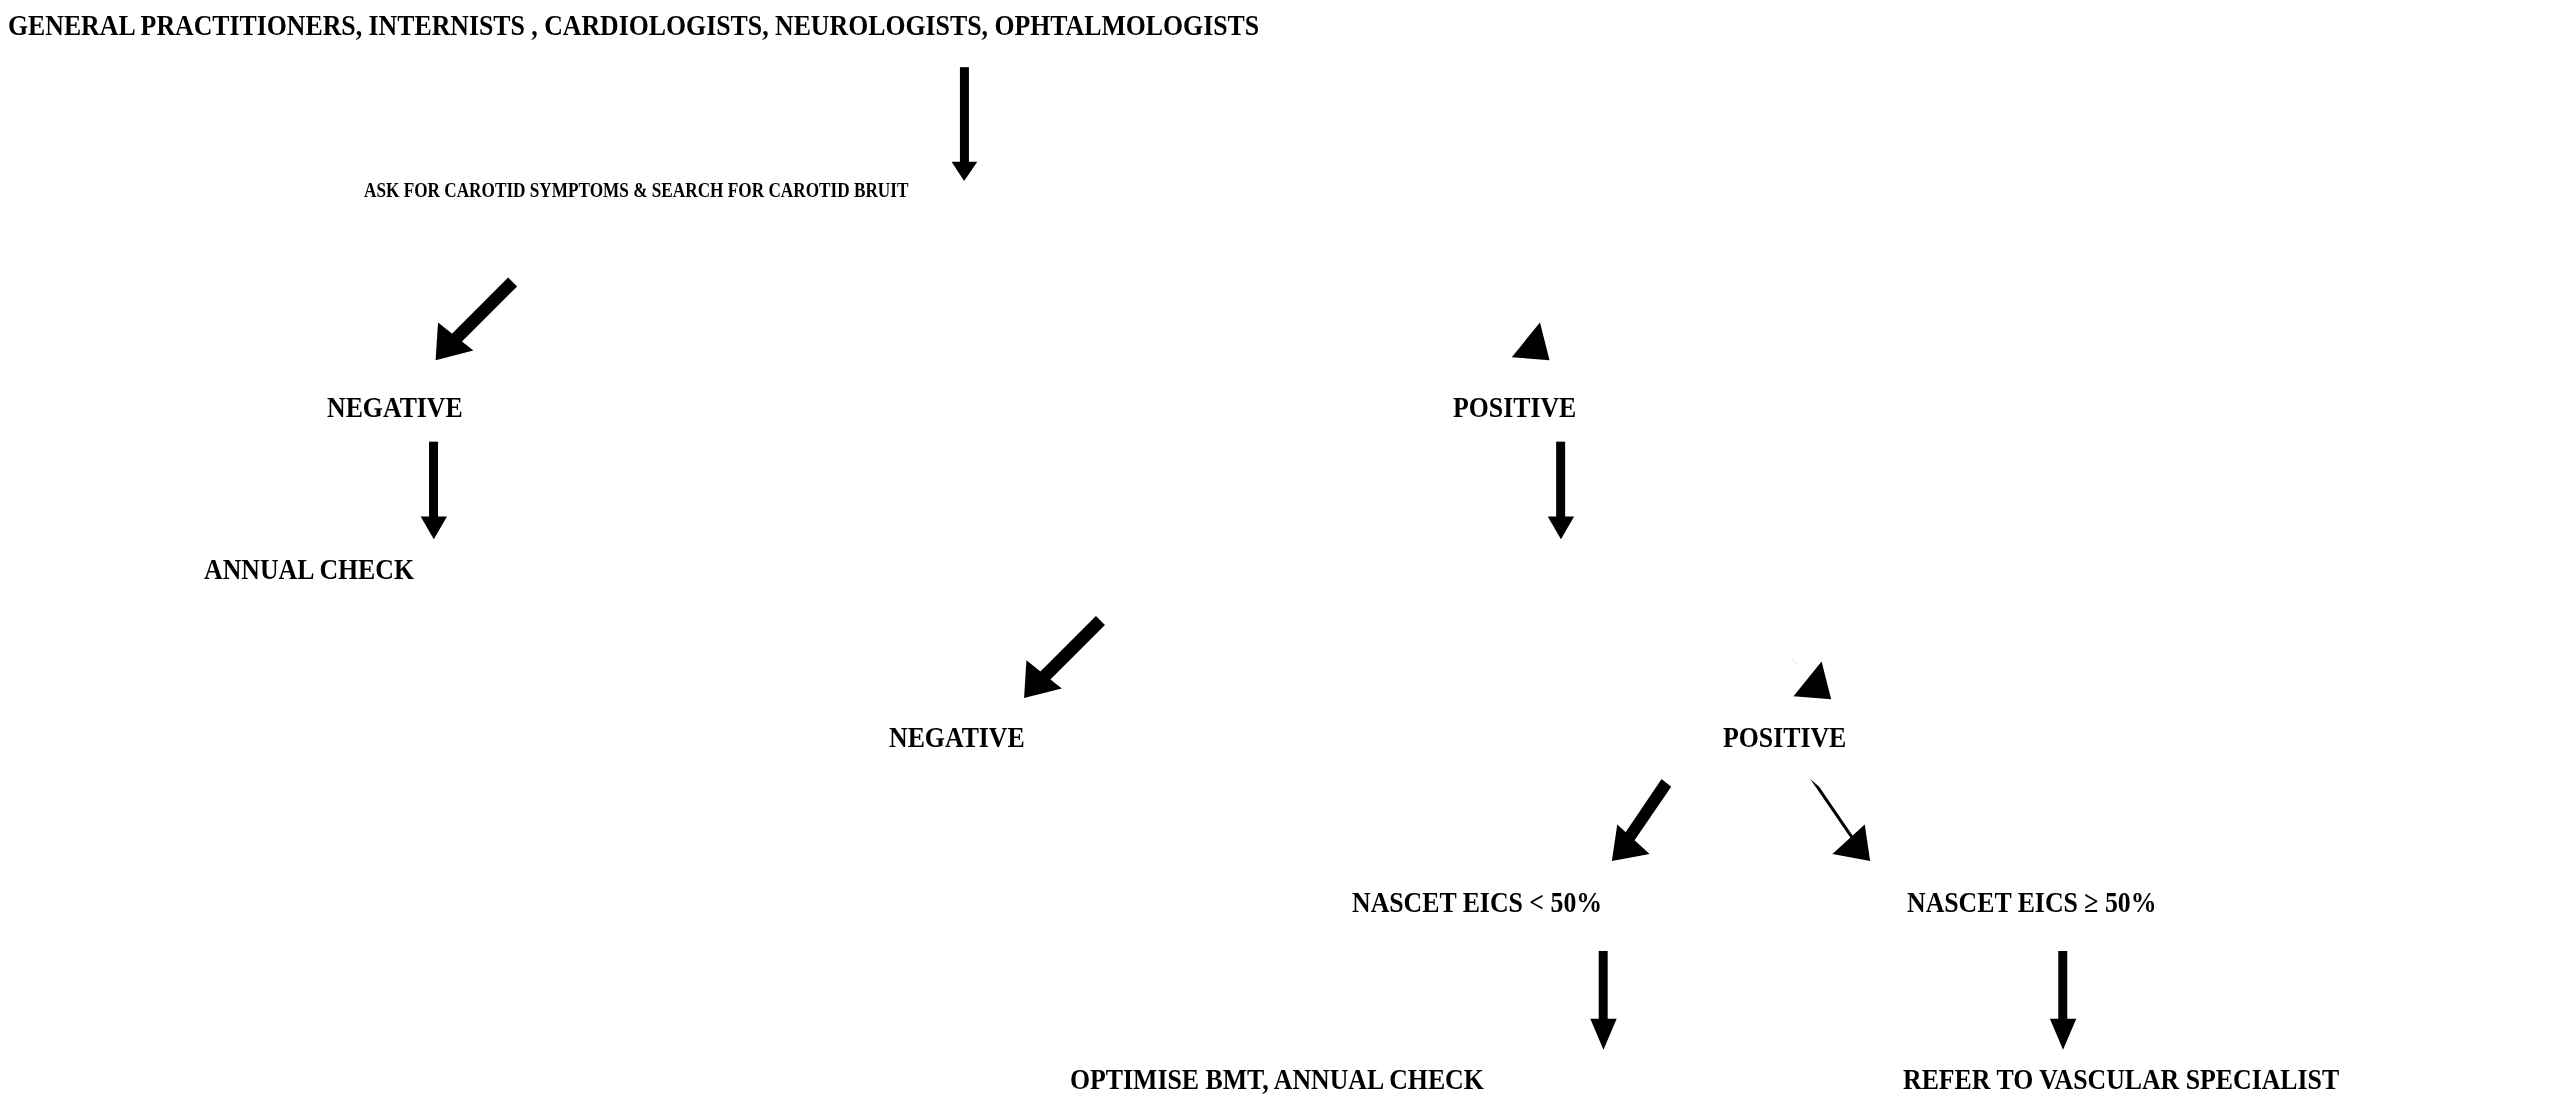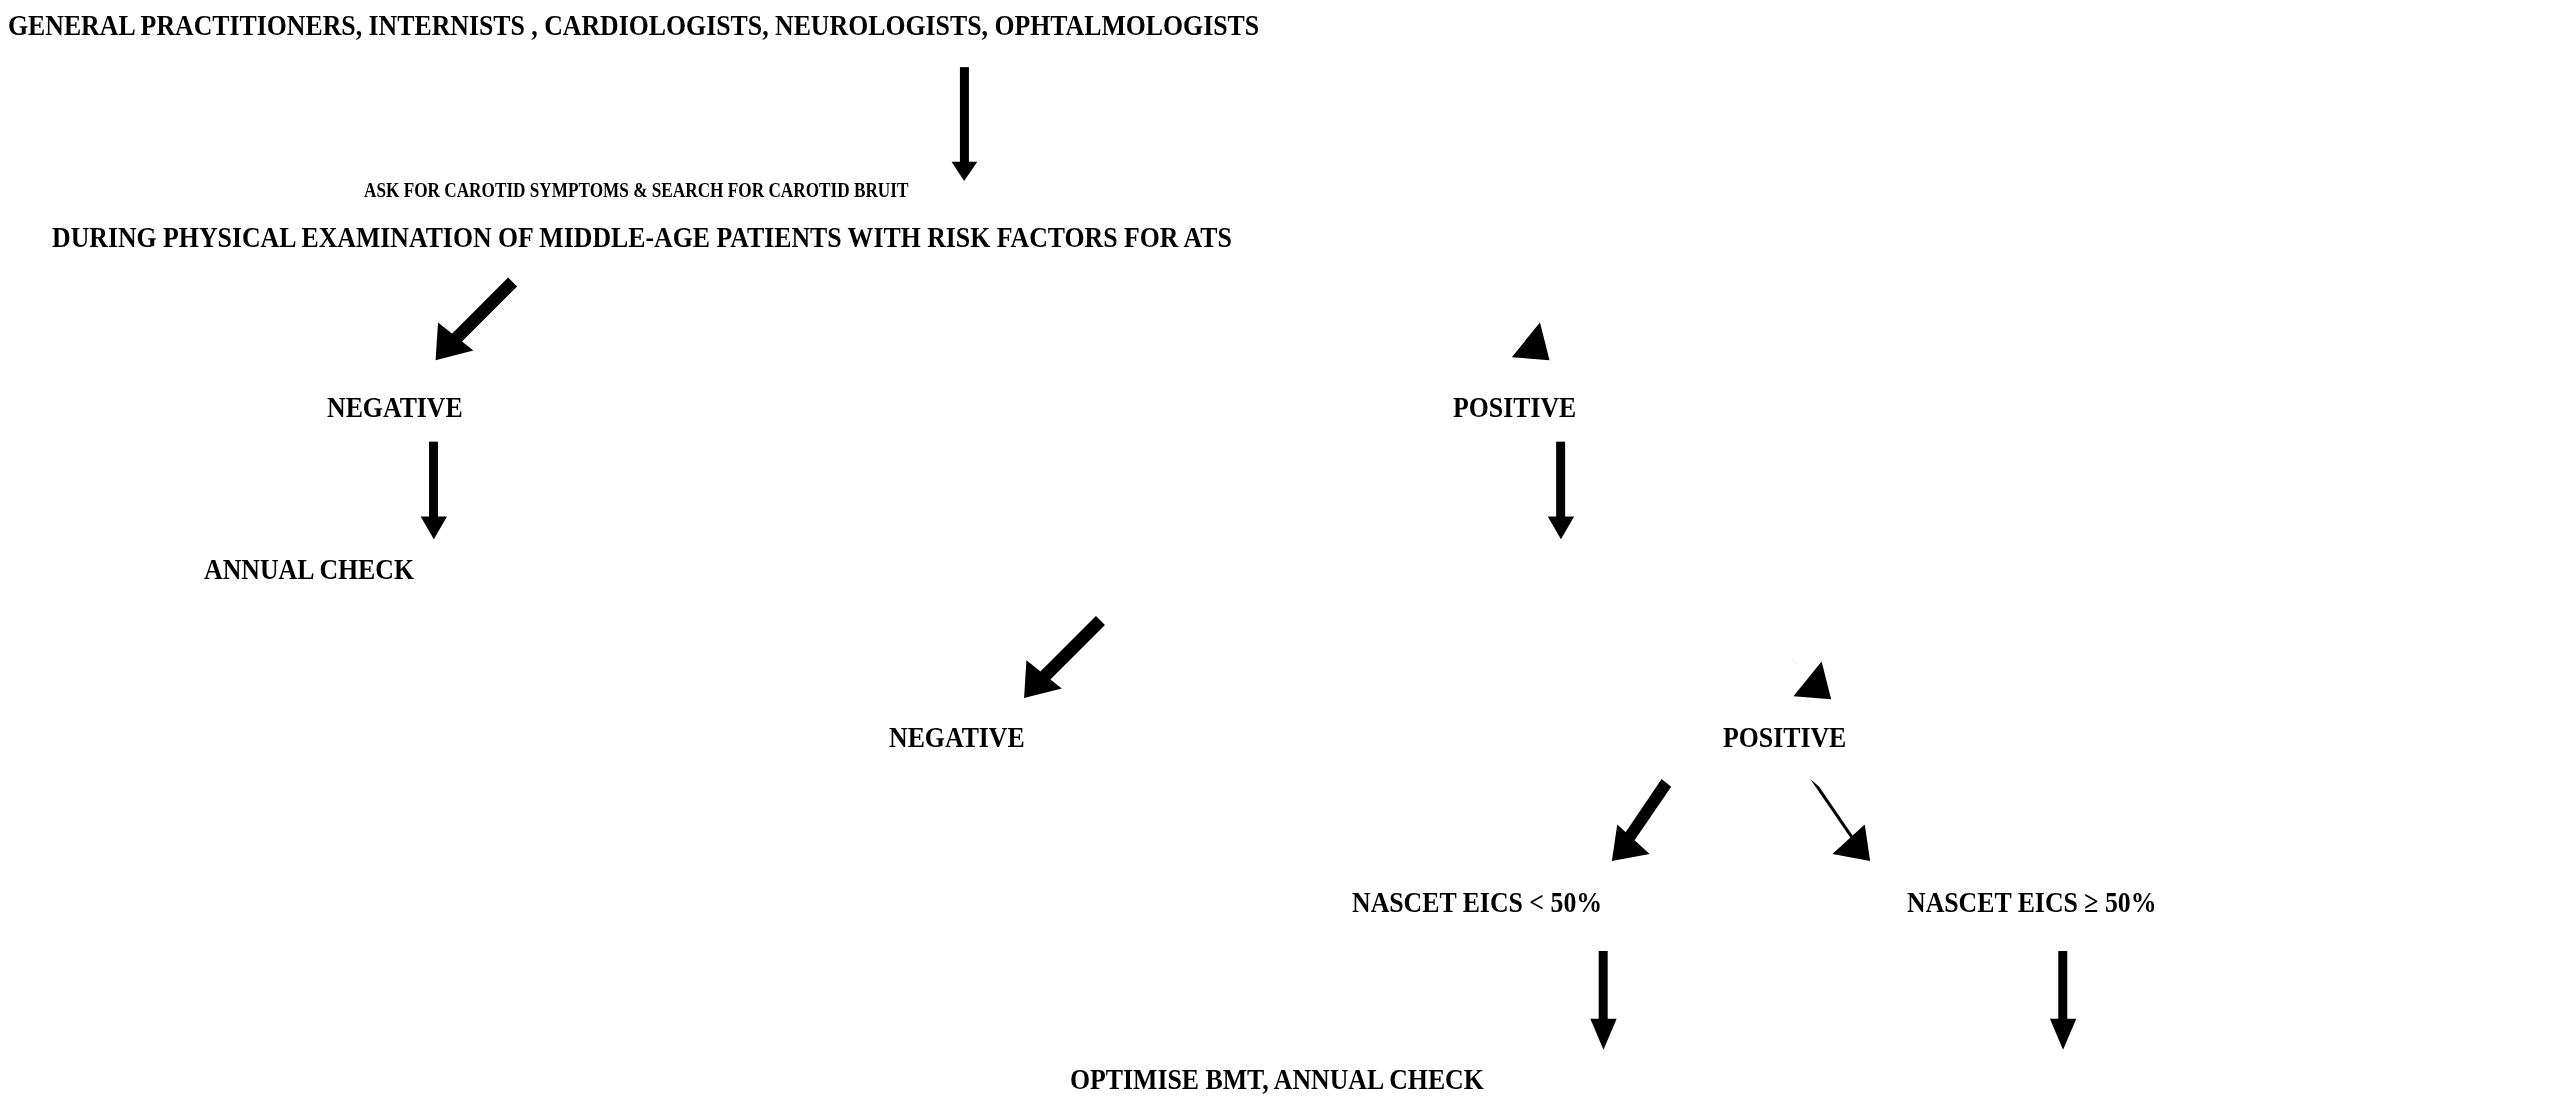--- a/index.html
+++ b/index.html
@@ -119,23 +119,20 @@
   </svg>
 
   <div class="node t-root">
     <span class="cond">GENERAL PRACTITIONERS, INTERNISTS , CARDIOLOGISTS, NEUROLOGISTS, OPHTALMOLOGISTS</span>
   </div>
 
   <div class="node t-ask1">
     <span class="cond">ASK FOR CAROTID SYMPTOMS &amp; SEARCH FOR CAROTID BRUIT</span>
   </div>
 
-  <div class="node t-ask2">
-    <span class="cond">DURING PHYSICAL EXAMINATION OF MIDDLE-AGE PATIENTS WITH RISK FACTORS FOR ATS</span>
-  </div>
 
   <div class="node t-neg1">
     <span class="cond">NEGATIVE</span>
   </div>
 
   <div class="node t-pos1">
     <span class="cond">POSITIVE</span>
   </div>
 
   <div class="node t-annual">
@@ -156,15 +153,18 @@
   </div>
 
   <div class="node t-nasr">
     <span class="cond">NASCET EICS ≥ 50%</span>
   </div>
 
   <div class="node t-optim">
     <span class="cond">OPTIMISE BMT, ANNUAL CHECK</span>
   </div>
 
+  <div class="node t-refer">
+    <span class="cond">REFER TO VASCULAR SPECIALIST</span>
+  </div>
 
 </div>
 
 
 </body></html>

